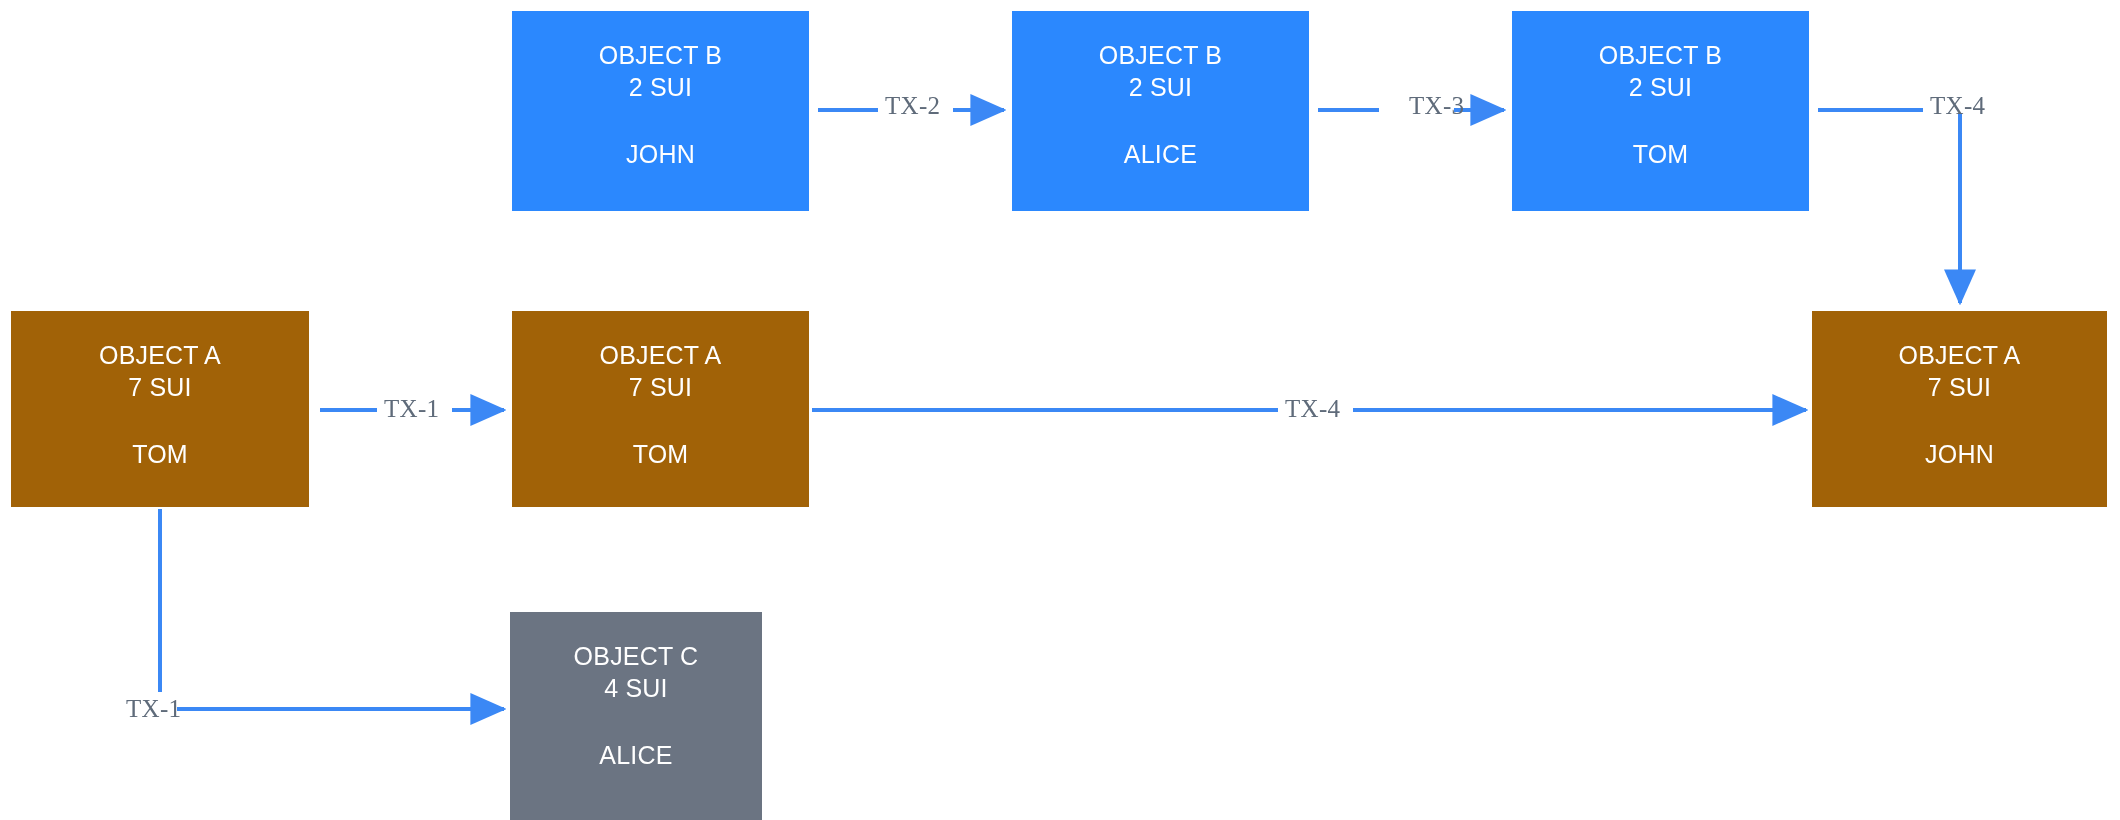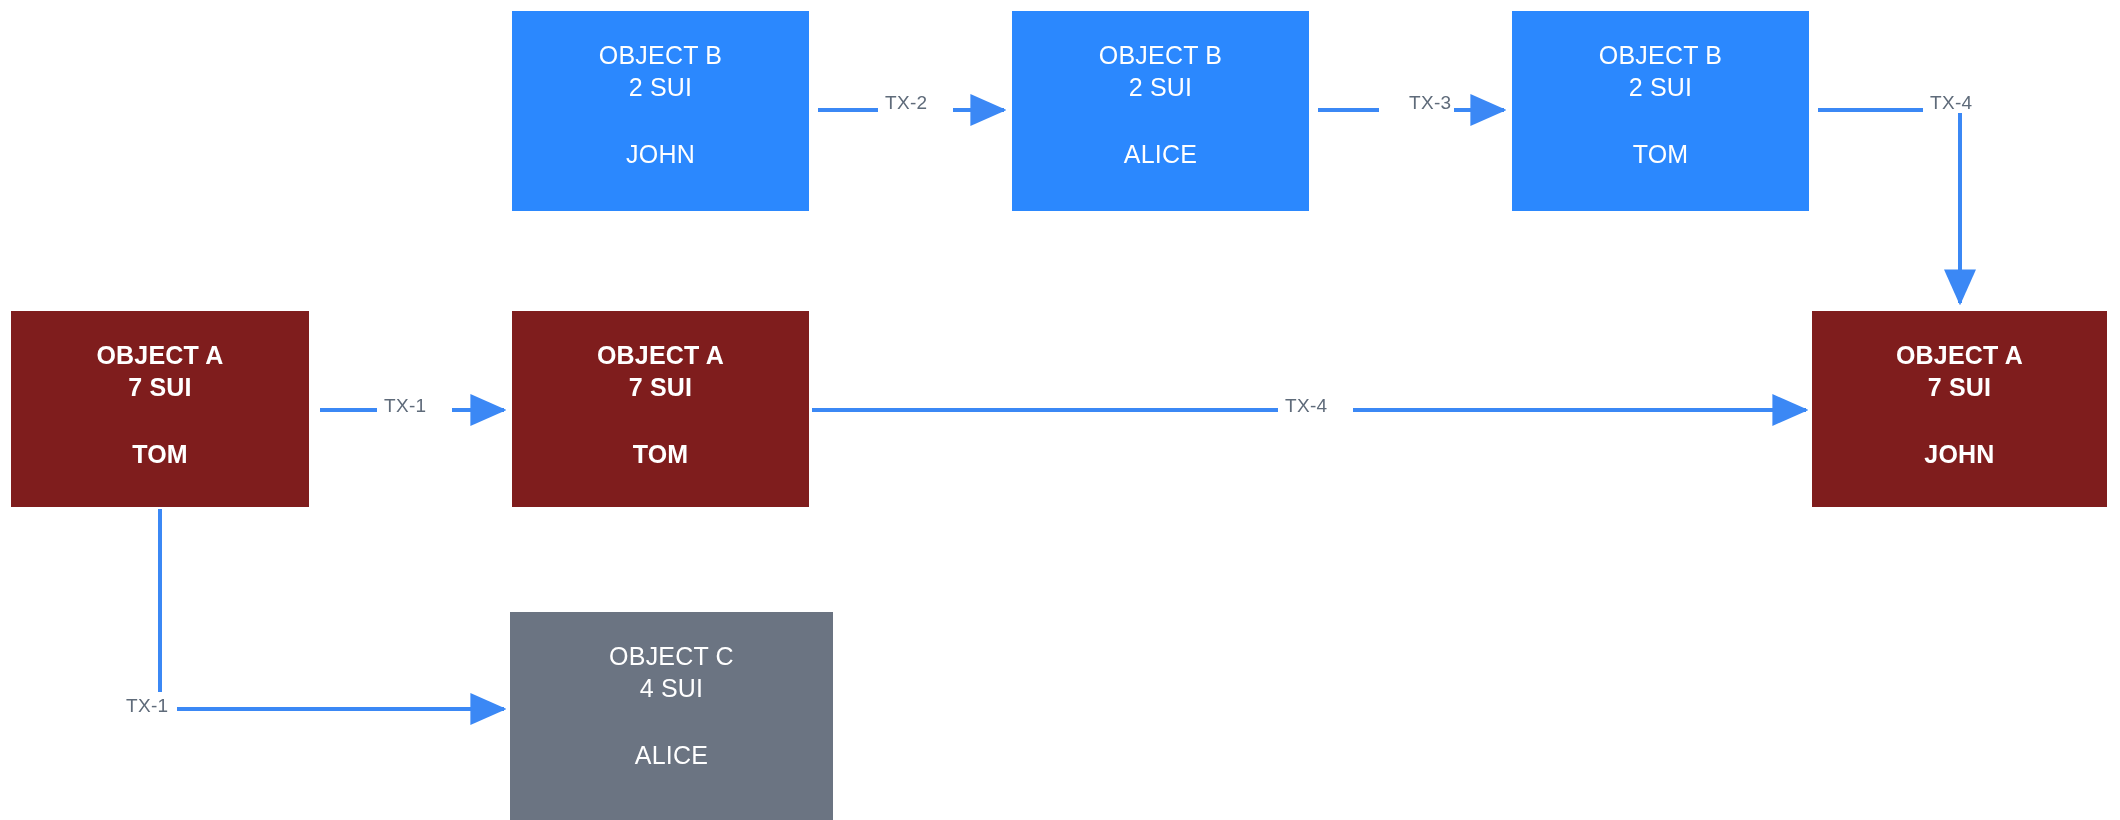--- a/index.html
+++ b/index.html
@@ -25,31 +25,31 @@
     color: #ffffff;
     font-size: 25px;
     line-height: 1.22;
     letter-spacing: 0.2px;
     font-weight: 400;
   }
   .node .line1 { margin-top: 29px; }
   .node .line2 { margin-top: 1px; text-align: right; }
   .node .owner { margin-top: 37px; }
   .node.blue  { background: #2b88fe; }
-  .node.black { background: #7f1d1d; font-weight: bold; }
+  .node.black { background: #a16207; }
   .node.gray  { background: #6b7482; }
 
   .edge-label {
     position: absolute;
     color: #5f6b7a;
-    font-size: 19px;
+    font-size: 25px;
     line-height: 1;
     letter-spacing: 0.3px;
     white-space: nowrap;
-    font-family: Liberation Sans, sans-serif;
+    font-family: Liberation Serif, serif;
   }
   svg.wires {
     position: absolute;
     left: 0;
     top: 0;
     width: 2120px;
     height: 820px;
     overflow: visible;
     pointer-events: none;
   }
@@ -114,21 +114,21 @@
     <span class="line2">7 SUI</span>
     <span class="owner">TOM</span>
   </div>
 
   <div class="node black" style="left:1812px; top:311px; width:295px; height:196px;">
     <span class="line1">OBJECT A</span>
     <span class="line2">7 SUI</span>
     <span class="owner">JOHN</span>
   </div>
 
-  <div class="node gray" style="left:510px; top:612px; width:323px; height:208px;">
+  <div class="node gray" style="left:510px; top:612px; width:252px; height:208px;">
     <span class="line1">OBJECT C</span>
     <span class="line2">4 SUI</span>
     <span class="owner">ALICE</span>
   </div>
 
   <div class="edge-label" style="left:885px; top:93px;">TX-2</div>
   <div class="edge-label" style="left:1386px; top:93px;margin-left:23px;">TX-3</div>
   <div class="edge-label" style="left:1930px; top:93px;">TX-4</div>
   <div class="edge-label" style="left:384px; top:396px;">TX-1</div>
   <div class="edge-label" style="left:1285px; top:396px;">TX-4</div>

